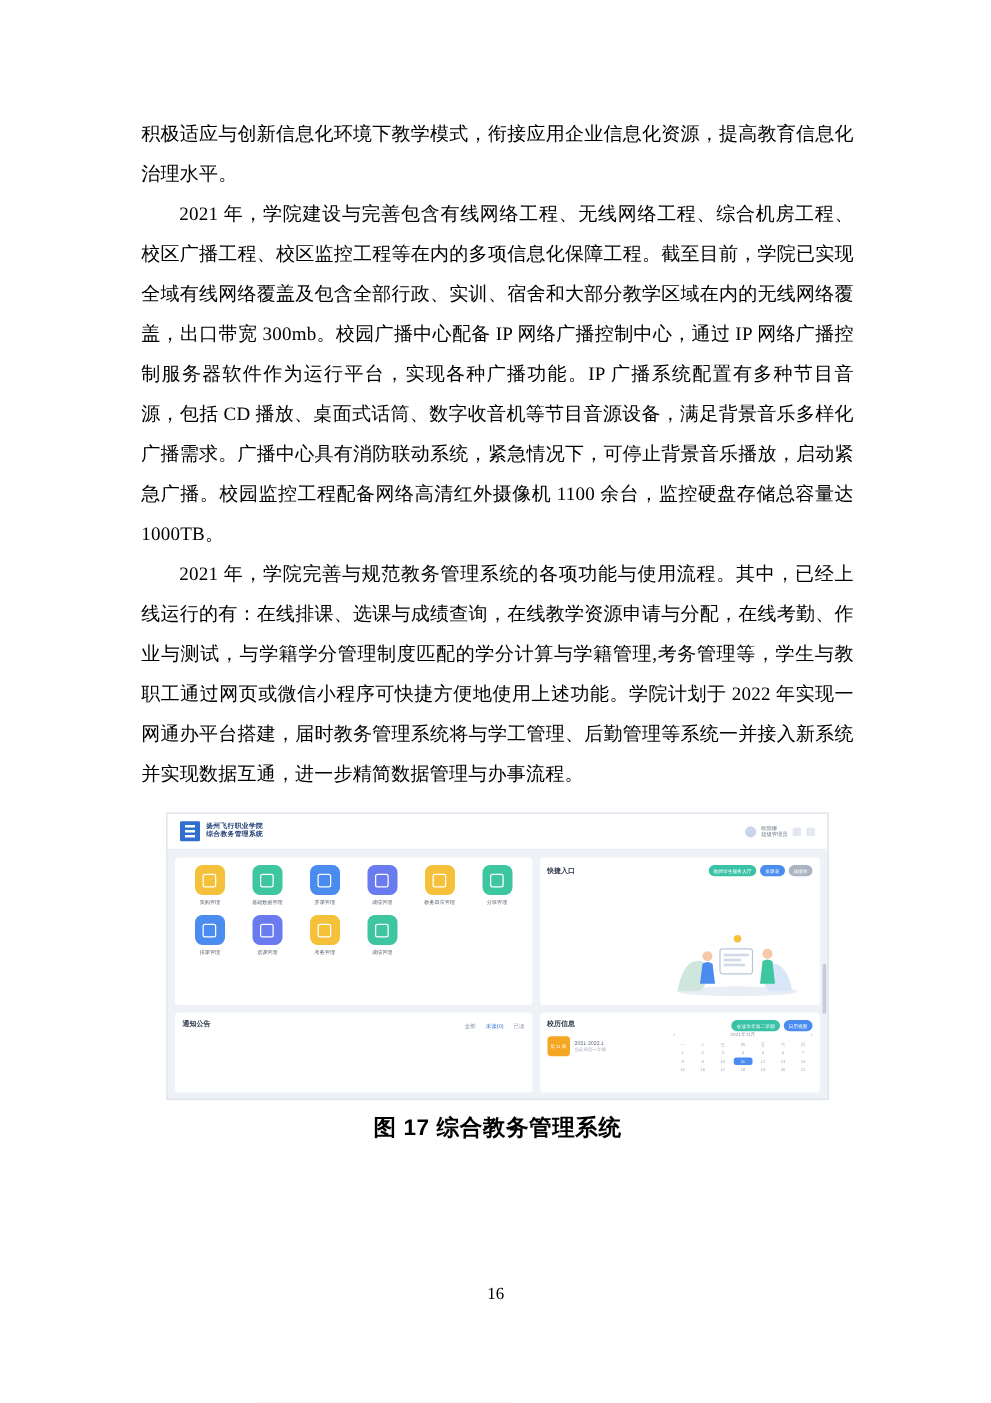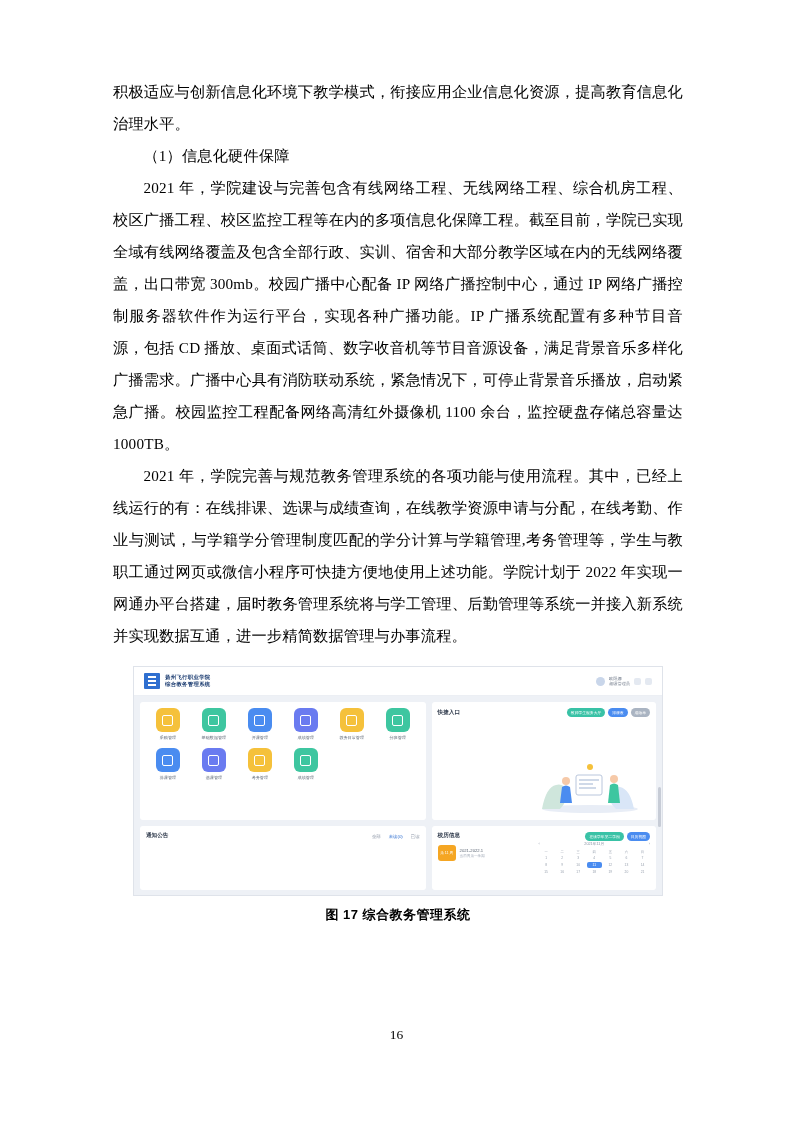--- a/index.html
+++ b/index.html
@@ -13,21 +13,21 @@
     height: 1122px;
     background: #ffffff;
     margin: 0 auto;
     overflow: hidden;
     font-family: "Liberation Serif", serif;
     color: #000000;
   }
   .content {
     position: absolute;
     left: 113px;
-    top: 76px;
+    top: 92px;
     width: 570px;
   }
   p.body-text {
     margin: 0 0 0 0;
     font-size: 15.2px;
     line-height: 32px;
     text-align: justify;
     text-justify: inter-ideograph;
     letter-spacing: 0.2px;
   }
@@ -35,21 +35,21 @@
     text-indent: 2em;
   }
   .figure-wrap {
     margin-top: 14px;
     display: flex;
     justify-content: center;
   }
   .figure-caption {
     margin-top: 10px;
     text-align: center;
-    font-size: 13px;
+    font-size: 18px;
     font-weight: bold;
     font-family: "Liberation Sans", sans-serif;
     letter-spacing: 0.5px;
   }
   .page-number {
     position: absolute;
     left: 0;
     right: 0;
     top: 1027px;
     text-align: center;
@@ -257,21 +257,20 @@
     border-radius: 2px;
   }
 </style>
 </head>
 <body>
 
 <div class="page">
 
   <div class="content">
     <p class="body-text">积极适应与创新信息化环境下教学模式，衔接应用企业信息化资源，提高教育信息化治理水平。</p>
-    <p class="body-text indent2">（1）信息化硬件保障</p>
     <p class="body-text indent2">2021 年，学院建设与完善包含有线网络工程、无线网络工程、综合机房工程、校区广播工程、校区监控工程等在内的多项信息化保障工程。截至目前，学院已实现全域有线网络覆盖及包含全部行政、实训、宿舍和大部分教学区域在内的无线网络覆盖，出口带宽 300mb。校园广播中心配备 IP 网络广播控制中心，通过 IP 网络广播控制服务器软件作为运行平台，实现各种广播功能。IP 广播系统配置有多种节目音源，包括 CD 播放、桌面式话筒、数字收音机等节目音源设备，满足背景音乐多样化广播需求。广播中心具有消防联动系统，紧急情况下，可停止背景音乐播放，启动紧急广播。校园监控工程配备网络高清红外摄像机 1100 余台，监控硬盘存储总容量达 1000TB。</p>
     <p class="body-text indent2">2021 年，学院完善与规范教务管理系统的各项功能与使用流程。其中，已经上线运行的有：在线排课、选课与成绩查询，在线教学资源申请与分配，在线考勤、作业与测试，与学籍学分管理制度匹配的学分计算与学籍管理,考务管理等，学生与教职工通过网页或微信小程序可快捷方便地使用上述功能。学院计划于 2022 年实现一网通办平台搭建，届时教务管理系统将与学工管理、后勤管理等系统一并接入新系统并实现数据互通，进一步精简数据管理与办事流程。</p>
 
     <div class="figure-wrap">
       <div class="shot">
 
         <div class="shot-topbar">
           <div class="brand">
             <div class="brand-logo"></div>
             <div>

